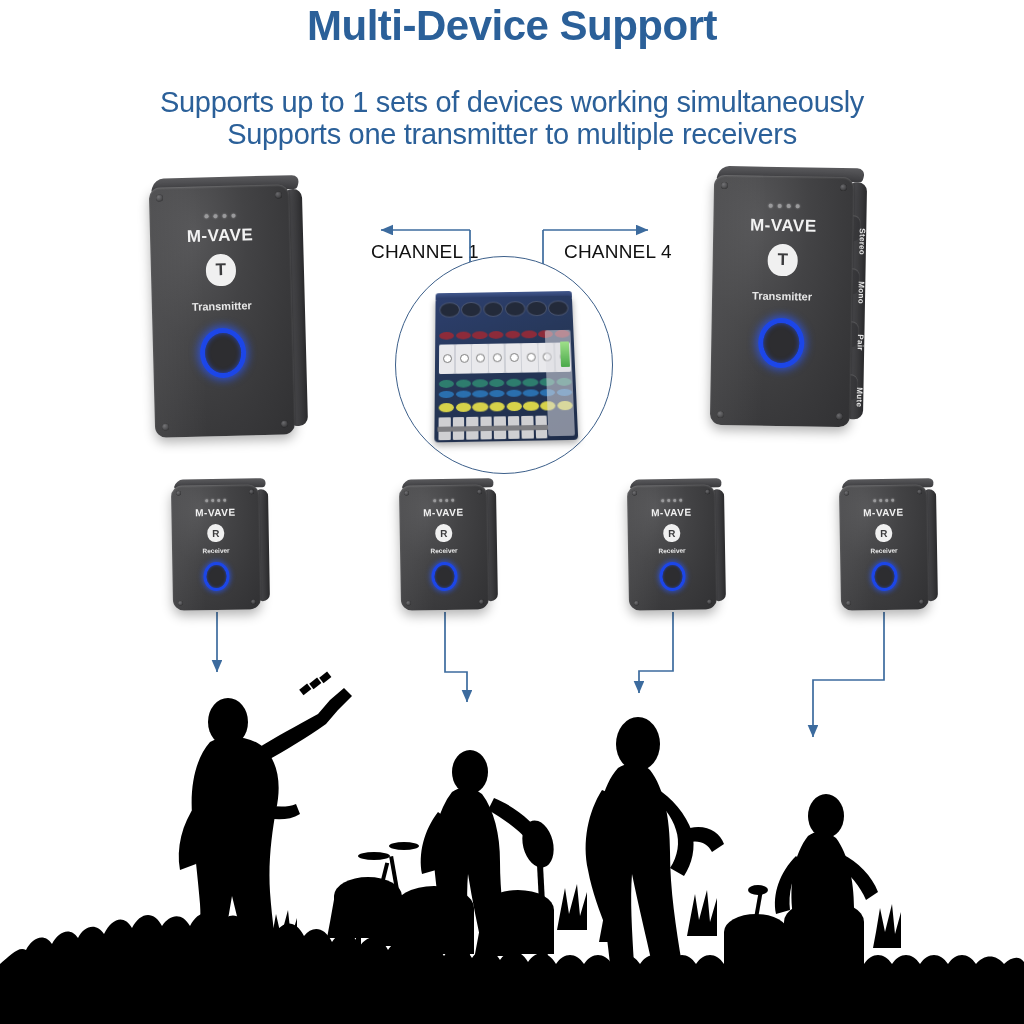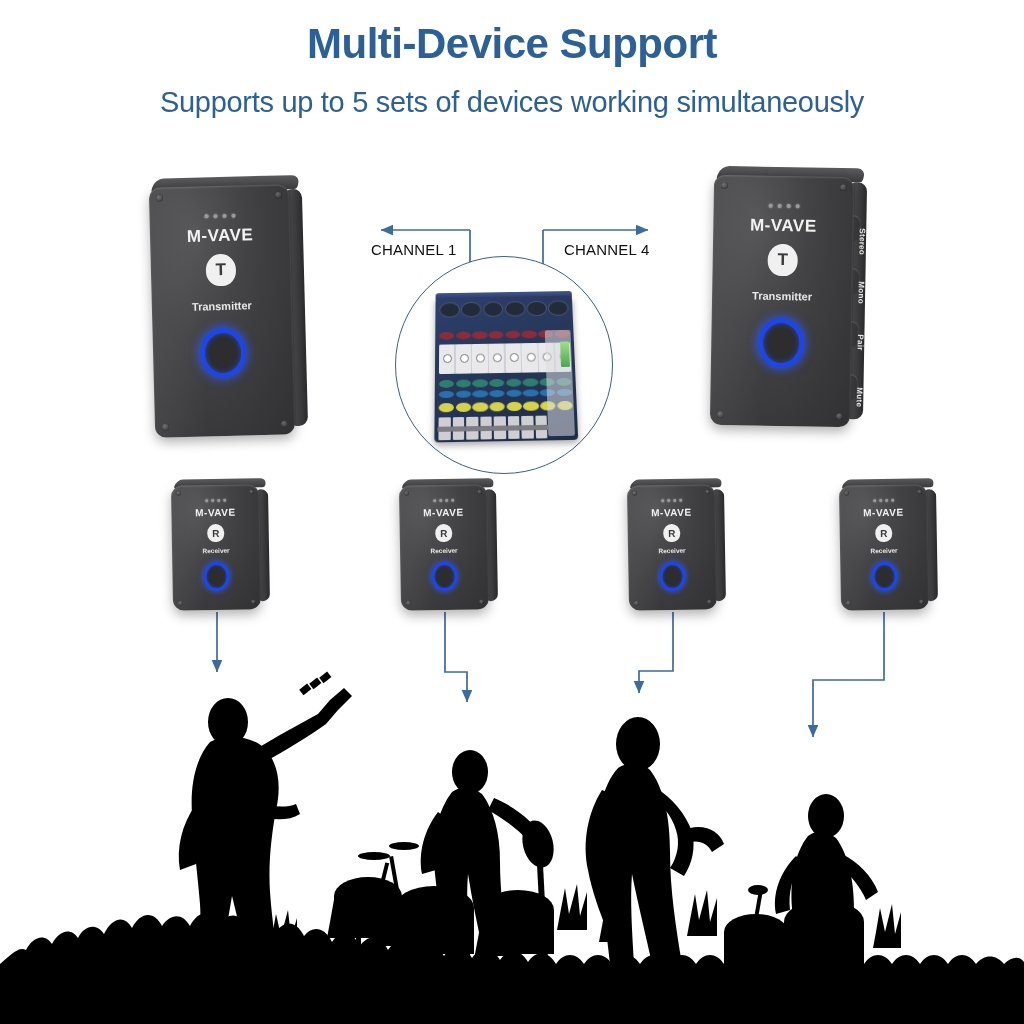--- a/index.html
+++ b/index.html
@@ -5,21 +5,21 @@
   html,body{margin:0;padding:0;background:#fff;}
   body{
     width:1024px;height:1024px;position:relative;overflow:hidden;
     font-family:"Liberation Sans","DejaVu Sans",sans-serif;
     background:#ffffff;
   }
   .stage{position:absolute;inset:0;}
 
   
   .title{
-    position:absolute;left:0;right:0;top:22px;text-align:center;
+    position:absolute;left:0;right:0;top:4px;text-align:center;
     font-size:42px;font-weight:bold;color:#2b6099;letter-spacing:-0.5px;
     line-height:1.05;
   }
   .sub{
     position:absolute;left:0;right:0;text-align:center;
     color:#2b6099;font-size:29px;line-height:1.0;letter-spacing:-0.3px;
   }
   .sub1{top:88px;}
   .sub2{top:120px;}
 
@@ -168,35 +168,36 @@
   .mx-master{position:absolute;right:3px;top:36px;width:26px;bottom:4px;
      background:rgba(220,220,225,.55);border-radius:2px;}
   .mx-meter{position:absolute;right:5px;top:48px;width:9px;height:26px;
      background:linear-gradient(180deg,#9fe08a,#4aa94a);border-radius:1px;}
   .mx-top{
     position:absolute;left:0;right:0;top:-5px;height:7px;
     background:linear-gradient(180deg,#41578c,#2d3f6e);border-radius:3px 3px 0 0;
   }
 
   
-  .ch-label{position:absolute;font-size:15px;color:#101010;letter-spacing:.2px;white-space:nowrap;}
+  .ch-label{position:absolute;font-size:19px;color:#101010;letter-spacing:.2px;white-space:nowrap;}
   .ch1-label{left:371px;top:241px;}
   .ch2-label{left:564px;top:241px;}
   svg.lines{position:absolute;left:0;top:0;width:1024px;height:1024px;pointer-events:none;}
 
   
   .silho{position:absolute;left:0;bottom:0;width:1024px;height:360px;}
 </style>
 </head>
 <body>
 
 <div class="stage">
 
   <div class="title">Multi-Device Support</div>
-  <div class="sub sub1">Supports up to 5 sets of devices working simultaneously</div>
+  <div class="sub sub1">Supports up to 1 sets of devices working simultaneously</div>
+  <div class="sub sub2">Supports one transmitter to multiple receivers</div>
 
   <div class="ch-label ch1-label">CHANNEL 1</div>
   <div class="ch-label ch2-label">CHANNEL 4</div>
 
   <svg class="lines" viewBox="0 0 1024 1024">
     <defs>
       <marker id="ah" markerWidth="9" markerHeight="9" refX="7.2" refY="3.2" orient="auto">
         <path d="M0,0 L7.4,3.2 L0,6.4 z" fill="#3c6b9e"></path>
       </marker>
       <marker id="ahd" markerWidth="9" markerHeight="9" refX="7.2" refY="3.2" orient="auto">

